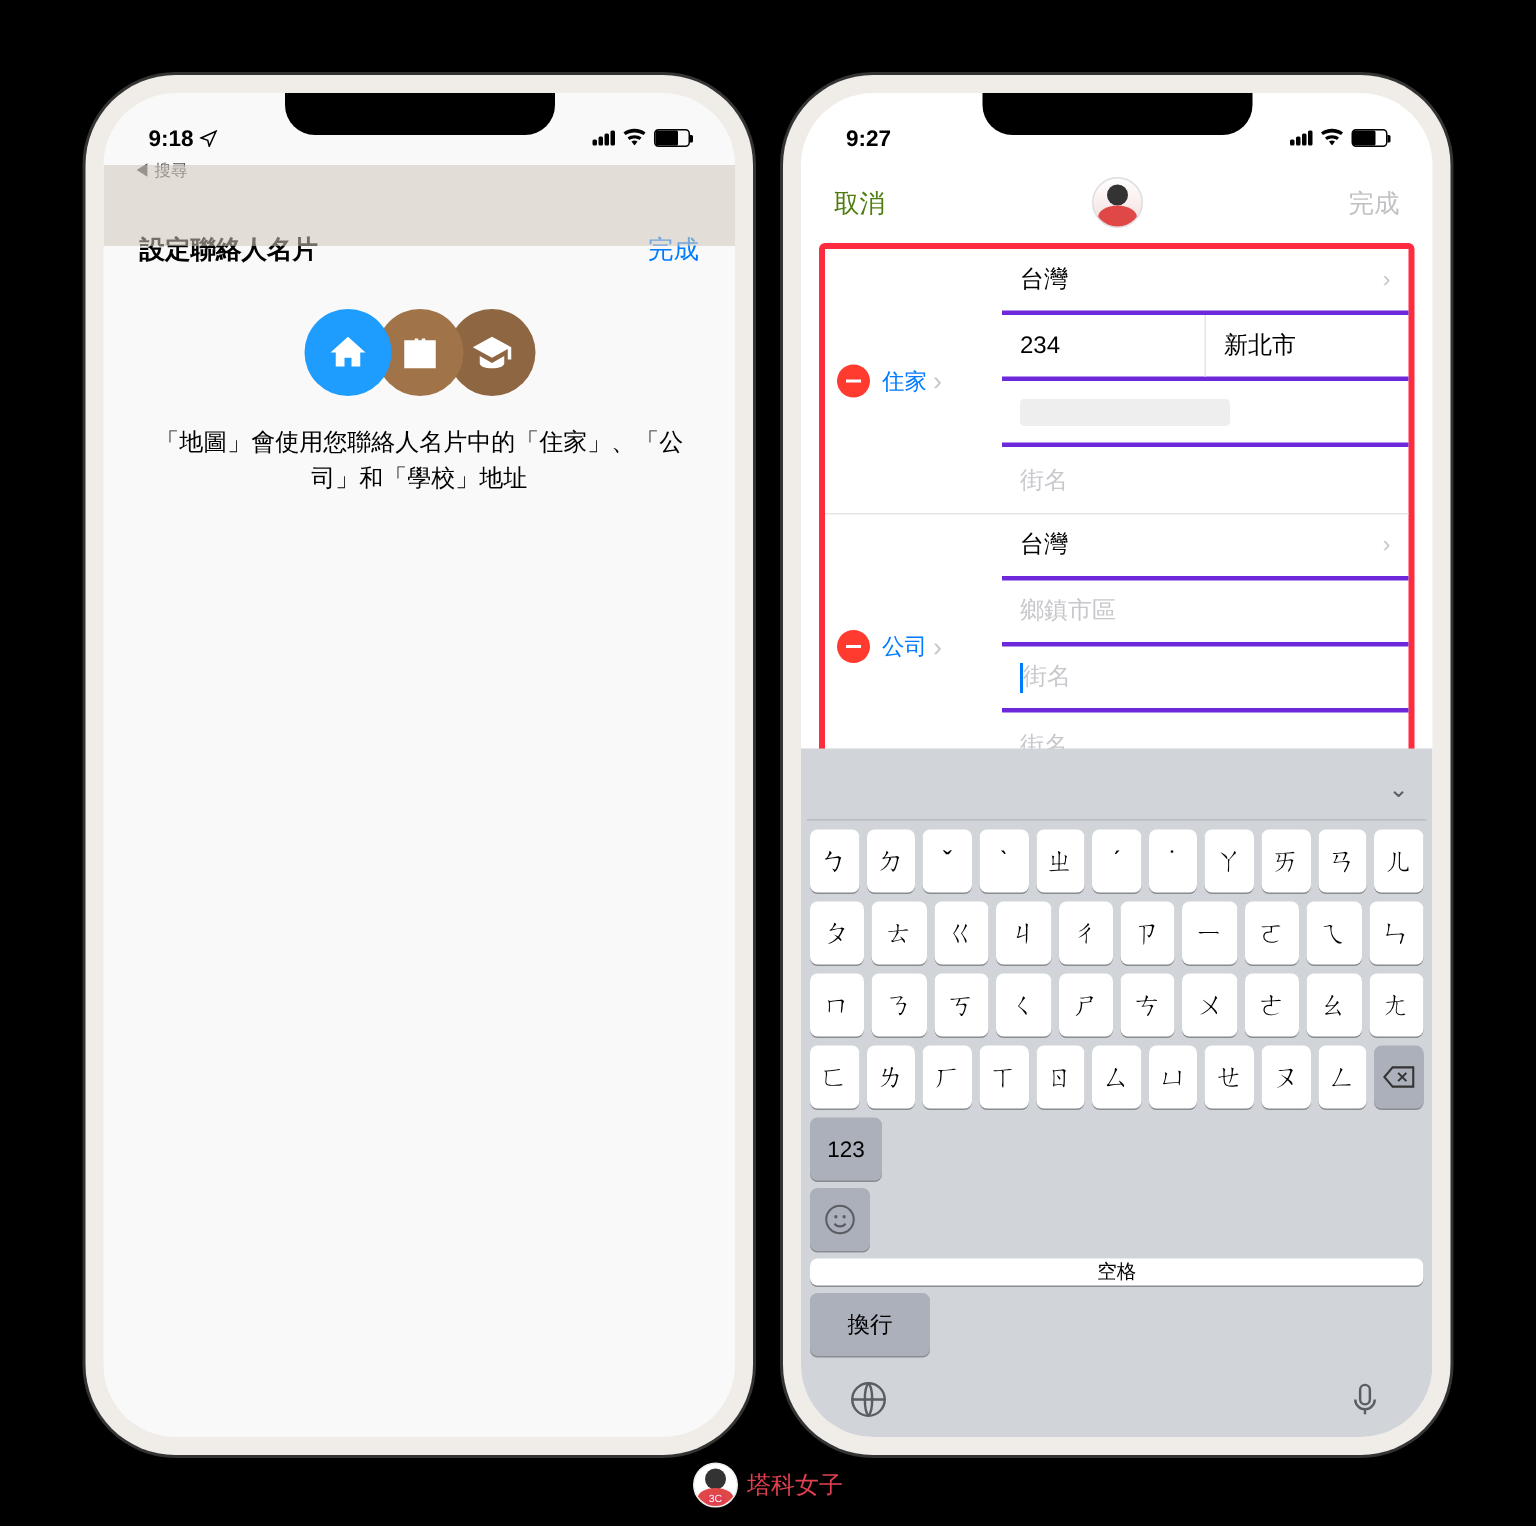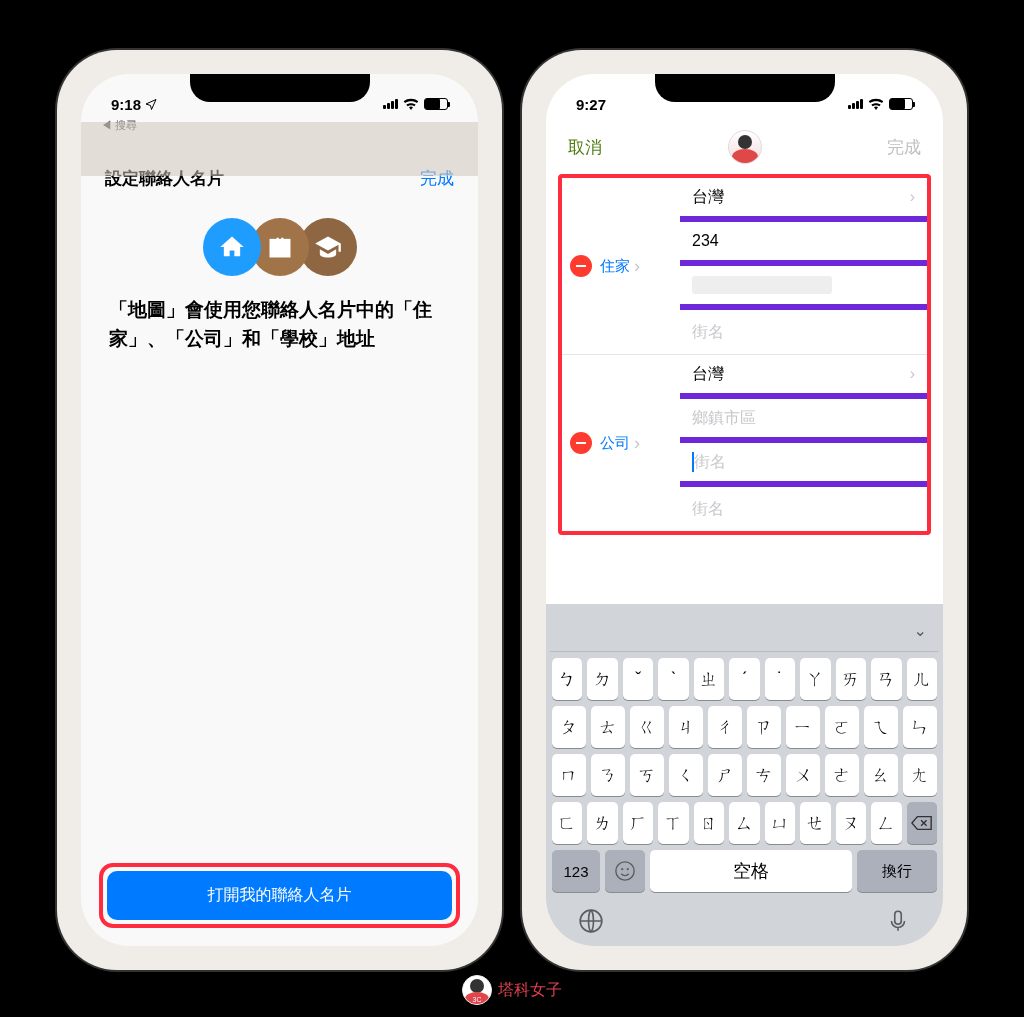--- a/index.html
+++ b/index.html
@@ -1,18 +1,18 @@
 <!DOCTYPE html>
 <html><head>
 <meta charset="utf-8">
 <style>
 * { box-sizing: border-box; margin: 0; padding: 0; }
 body { background: #000; width: 1024px; height: 1017px; font-family: -apple-system, "Helvetica Neue", sans-serif; position: relative; }
 .phones { display: flex; gap: 20px; justify-content: center; padding-top: 50px; }
-.phone { width: 445px; height: 920px; background: #f0ede8; border-radius: 60px; padding: 24px; position: relative; box-shadow: 0 0 0 2px #333; }
+.phone { width: 445px; height: 920px; background: #f0ede8; border-radius: 60px; padding: 12px; position: relative; box-shadow: 0 0 0 2px #333; }
 .screen { width: 100%; height: 100%; background: #fff; border-radius: 48px; overflow: hidden; position: relative; }
 .notch { position: absolute; top: 0; left: 50%; transform: translateX(-50%); width: 180px; height: 28px; background: #000; border-radius: 0 0 20px 20px; z-index: 100; }
 .status-bar { display: flex; justify-content: space-between; align-items: center; padding: 12px 30px 0; height: 48px; font-size: 15px; font-weight: 600; }
 .status-left { display: flex; align-items: center; gap: 4px; }
 .status-right { display: flex; align-items: center; gap: 5px; }
 .signal { display: flex; align-items: flex-end; gap: 1px; }
 .signal span { width: 3px; background: #000; border-radius: 1px; }
 .signal span:nth-child(1){height:4px} .signal span:nth-child(2){height:6px} .signal span:nth-child(3){height:8px} .signal span:nth-child(4){height:10px}
 .wifi-icon svg { width: 16px; height: 12px; }
 .battery { width: 24px; height: 12px; border: 1px solid #000; border-radius: 3px; position: relative; }
@@ -25,21 +25,21 @@
 .p1-dimbg { position:absolute; top:48px; left:0; right:0; height:54px; background:#d0c8bc; opacity:0.55; }
 .nav-bar { display:flex; justify-content:space-between; align-items:flex-start; padding: 34px 24px 12px; font-size:17px; }
 .nav-title { font-weight: 600; }
 .nav-done { color: #007aff; }
 .icons-row { display:flex; justify-content:center; margin-top:16px; }
 .circle-icon { width:58px; height:58px; border-radius:50%; display:flex; align-items:center; justify-content:center; margin:0 -5px; }
 .ci-blue { background:#1e9dff; z-index:3; }
 .ci-brown1 { background:#a07348; z-index:2; }
 .ci-brown2 { background:#8e6742; z-index:1; }
 .circle-icon svg { width:28px; height:28px; fill:#fff; }
-.p1-heading { font-size:19px; font-weight:700; padding:20px 28px 8px; line-height:1.5; }
+.p1-heading { text-align:center; font-size:16px; font-weight:400; padding:20px 28px 8px; line-height:1.5; }
 .p1-sub { text-align:center; font-size:13px; color:#8a8a8e; padding:0 36px; line-height:1.5; }
 .p1-bottom { position:absolute; bottom:18px; left:18px; right:18px; }
 .red-box-btn { border:4px solid #ff2b3f; border-radius:14px; padding:4px; }
 .open-card-btn { background:#007aff; color:#fff; text-align:center; padding:14px; border-radius:10px; font-size:16px; font-weight:500; }
 
 
 .p2-nav { display:flex; justify-content:space-between; align-items:center; padding:8px 22px 10px; font-size:17px; }
 .p2-cancel { color:#4d7c0f; }
 .p2-done-g { color:#c0c0c4; }
 .avatar { width:34px; height:34px; border-radius:50%; background:linear-gradient(#fff,#f5dcdc); border:1px solid #ddd; position:relative; overflow:hidden; }
@@ -48,41 +48,41 @@
 
 .red-form-box { border:4px solid #ff2b3f; margin:0 12px; border-radius:4px; background:#fff; }
 .form-row { display:flex; align-items:stretch; border-bottom:1px solid #e5e5e7; min-height:44px; }
 .form-row:last-child{border-bottom:none;}
 .label-col { width:118px; flex-shrink:0; display:flex; align-items:center; padding-left:8px; }
 .minus-btn { width:22px; height:22px; background:#ff3b30; border-radius:50%; display:flex; align-items:center; justify-content:center; margin-right:8px; flex-shrink:0;}
 .minus-btn::after{content:'';width:10px;height:2px;background:#fff;}
 .label-text { color:#007aff; font-size:15px; }
 .chev { color:#c7c7cc; margin-left:4px; font-size:18px;}
 .fields-col { flex:1; }
-.field-row { display:flex; border-bottom:6px solid #6d28d9; height:44px; align-items:center; }
+.field-row { display:flex; border-bottom:3px solid #6d28d9; height:44px; align-items:center; }
 .field-row:last-child{border-bottom:none;}
 .field-cell { flex:1; padding:0 12px; font-size:16px; border-right:1px solid #e5e5e7; height:100%; display:flex; align-items:center;}
 .field-cell:last-child{border-right:none;}
 .field-cell.full{border-right:none;}
 .placeholder { color:#c7c7cc; }
 .row-chev { color:#c7c7cc; padding-right:12px; }
 .cursor { display:inline-block; width:2px; height:20px; background:#007aff; vertical-align:middle; }
 
 
 .keyboard { position:absolute; bottom:0; left:0; right:0; background:#d1d4d9; padding:6px 4px 8px; }
 .candidate-bar { height:42px; border-bottom:1px solid #b8bbc0; display:flex; align-items:center; justify-content:flex-end; padding:0 12px;}
 .cand-chev{color:#5a5d62;}
 .kb-row { display:flex; gap:5px; margin:6px 2px; }
 .key { flex:1; background:#fff; border-radius:5px; height:42px; display:flex; align-items:center; justify-content:center; font-size:18px; box-shadow:0 1px 0 #898b8f; }
 .key.gray { background:#abb0ba; }
 .key.del svg{width:22px;height:18px;}
-.kb-bottom { display:flex; gap:5px; margin:6px 2px; }
+.kb-bottom { display:flex; gap:5px; margin:6px 2px;flex-direction:column; }
 .kb-123 { width:48px; background:#abb0ba; border-radius:5px; height:42px; display:flex; align-items:center; justify-content:center; font-size:15px; box-shadow:0 1px 0 #898b8f;}
 .kb-emoji { width:40px; background:#abb0ba; border-radius:5px; height:42px; display:flex; align-items:center; justify-content:center; box-shadow:0 1px 0 #898b8f;}
-.kb-space { flex:1; background:#fff; border-radius:5px; height:42px; display:flex; align-items:center; justify-content:center; font-size:18px; box-shadow:0 1px 0 #898b8f;}
+.kb-space { flex:1; background:#fff; border-radius:5px; height:42px; display:flex; align-items:center; justify-content:center; font-size:13px; box-shadow:0 1px 0 #898b8f;}
 .kb-return { width:80px; background:#abb0ba; border-radius:5px; height:42px; display:flex; align-items:center; justify-content:center; font-size:15px; box-shadow:0 1px 0 #898b8f;}
 .kb-footer { display:flex; justify-content:space-between; padding:10px 28px 4px;}
 .kb-footer svg{width:26px;height:26px;fill:#5a5d62;}
 
 .watermark { position:absolute; bottom:12px; left:50%; transform:translateX(-50%); display:flex; align-items:center; gap:6px; color:#e04050; font-size:16px; font-weight:500; z-index:200;}
 .wm-av{width:30px;height:30px;border-radius:50%;background:#fff;position:relative;overflow:hidden;border:1px solid #eee;}
 .wm-av::before{content:'';position:absolute;top:3px;left:50%;transform:translateX(-50%);width:14px;height:14px;background:#333;border-radius:50%;}
 .wm-av::after{content:'';position:absolute;bottom:-2px;left:50%;transform:translateX(-50%);width:24px;height:14px;background:#e04848;border-radius:50% 50% 0 0;}
 .wm-badge{position:absolute;bottom:1px;left:50%;transform:translateX(-50%);background:#e04050;color:#fff;font-size:7px;padding:0 2px;border-radius:2px;z-index:3;}
 </style>
@@ -138,25 +138,20 @@
         </div>
         <div class="circle-icon ci-brown2">
           <svg viewBox="0 0 24 24">
               <path d="M12 3L1 9l11 6 9-5v6h2V9zM5 14v4c0 2 3 3 7 3s7-1 7-3v-4l-7 4z"></path>
             </svg>
         </div>
       </div>
 
       <div class="p1-heading">「地圖」會使用您聯絡人名片中的「住家」、「公司」和「學校」地址</div>
 
-      <div class="p1-bottom">
-        <div class="red-box-btn">
-          <div class="open-card-btn">打開我的聯絡人名片</div>
-        </div>
-      </div>
     </div>
   </div>
 
   <div class="phone">
     <div class="screen">
       <div class="notch"></div>
       <div class="status-bar">
         <div class="status-left">
             <span>9:27</span>
           </div>
@@ -190,20 +185,21 @@
             <span class="label-text">住家</span>
             <span class="chev">›</span>
           </div>
           <div class="fields-col">
             <div class="field-row">
               <div class="field-cell full">台灣</div>
               <span class="row-chev">›</span>
             </div>
             <div class="field-row">
               <div class="field-cell">234</div>
+              <div class="field-cell">新北市</div>
             </div>
             <div class="field-row">
                 <div class="field-cell full">
                   <span style="background:#eee;width:140px;height:18px;border-radius:3px;display:inline-block"></span>
                 </div>
               </div>
             <div class="field-row">
                 <div class="field-cell full placeholder">街名</div>
               </div>
           </div>

